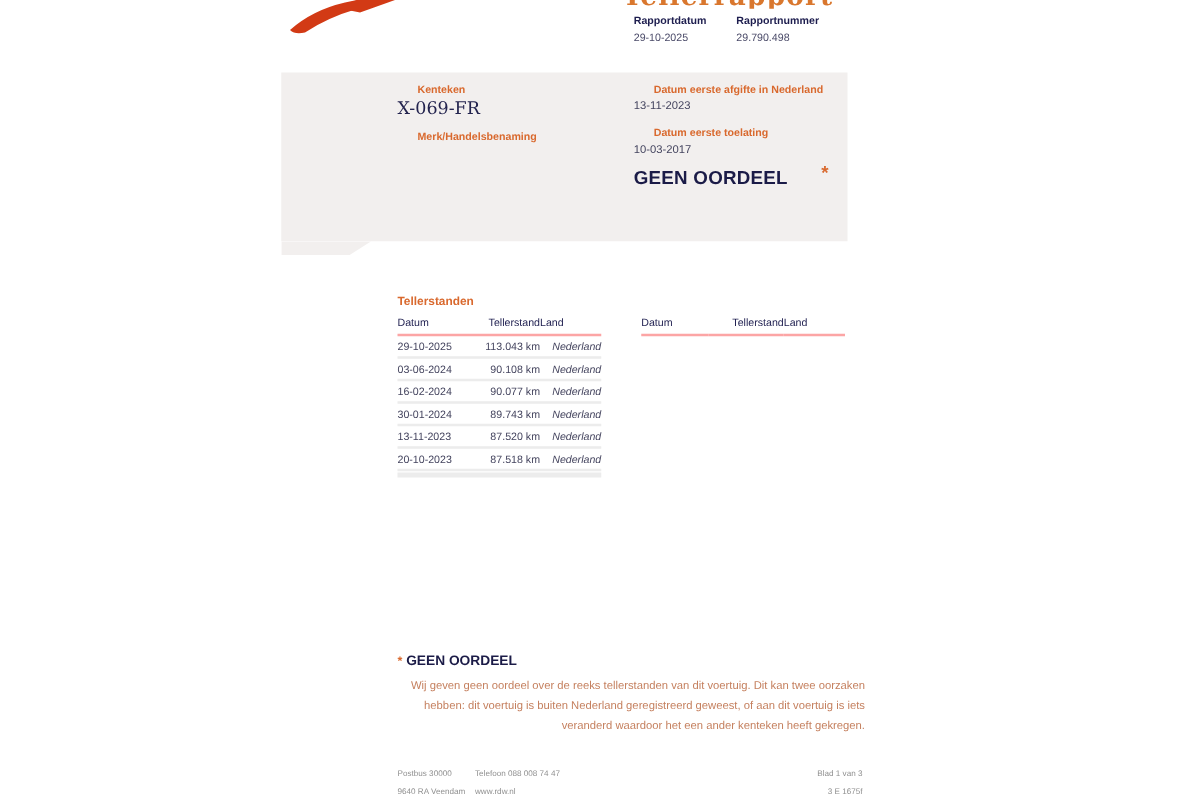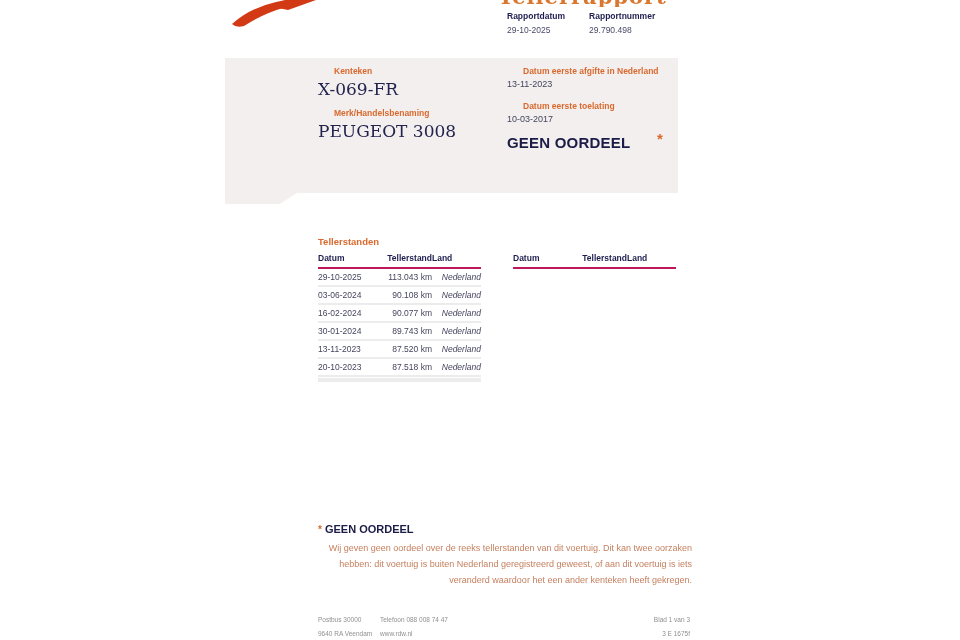--- a/index.html
+++ b/index.html
@@ -17,35 +17,35 @@
   .meta .lbl{font-size:8.5px;font-weight:700;color:#1e1e4f;margin-bottom:4px;}
   .meta .val{font-size:8.5px;color:#4a4a68;}
 
   
   .vbox{position:absolute;left:225px;top:58px;width:453px;height:135px;background:#f2efee;}
   .vbox-tab{position:absolute;left:225px;top:193px;width:72px;height:11px;background:#f2efee;
         clip-path:polygon(0 0,100% 0,76% 100%,0 100%);}
   .col-left{position:absolute;left:93px;top:8px;width:180px;}
   .col-right{position:absolute;left:282px;top:8px;width:165px;}
   .olabel{font-size:8.5px;font-weight:700;color:#d9692e;margin-bottom:3px;padding-left:16px;}
-  .bigval{font-size:17px;color:#23234e;font-family:"DejaVu Serif",serif;margin-bottom:9px;}
+  .bigval{font-size:14px;color:#23234e;font-family:"DejaVu Serif",serif;margin-bottom:9px;}
   .smval{font-size:9px;color:#45455f;margin-bottom:12px;}
   .oordeel{position:absolute;left:282px;top:76px;font-size:15px;font-weight:800;color:#1b1b47;
         letter-spacing:.2px;}
   .oordeel-star{position:absolute;left:432px;top:72px;font-size:15px;font-weight:700;color:#d9692e;}
   .laatst{position:absolute;left:93px;top:98px;}
   .laatst .bigval{font-size:16px;margin-bottom:0;}
 
   
   .tables{position:absolute;left:318px;top:236px;width:372px;}
   .tbl-title{font-size:9.5px;font-weight:700;color:#d9692e;margin-bottom:6px;}
   .tbl-wrap{display:flex;gap:32px;align-items:flex-start;}
   table{border-collapse:collapse;width:163px;table-layout:fixed;}
-  th{font-size:8.5px;font-weight:700;color:#1e1e4f;padding:0 0 4px 0;
-     border-bottom:2px solid #be185d;}
+  th{font-size:8.5px;font-weight:400;color:#1e1e4f;padding:0 0 4px 0;
+     border-bottom:2px solid #fca5a5;}
   th.c-datum{text-align:left;width:54px;}
   th.c-km{text-align:right;width:60px;}
   th.c-land{text-align:left;width:49px;}
   td{font-size:8.5px;color:#45455f;padding:3px 0 3px 0;border-bottom:2px solid #ececec;height:8px;}
   td.c-datum{text-align:left;}
   td.c-km{text-align:right;}
   td.c-land{text-align:right;font-style:italic;}
   .tbl-endbar{width:163px;height:4px;background:#ececec;margin-top:1px;}
 
   
@@ -87,21 +87,20 @@
       <div class="lbl">Rapportnummer</div>
       <div class="val">29.790.498</div>
     </div>
   </div>
 
   <div class="vbox">
     <div class="col-left">
       <div class="olabel">Kenteken</div>
       <div class="bigval">X-069-FR</div>
       <div class="olabel">Merk/Handelsbenaming</div>
-      <div class="bigval">PEUGEOT 3008</div>
     </div>
     <div class="col-right">
       <div class="olabel">Datum eerste afgifte in Nederland</div>
       <div class="smval">13-11-2023</div>
       <div class="olabel">Datum eerste toelating</div>
       <div class="smval">10-03-2017</div>
     </div>
     <div class="oordeel">GEEN OORDEEL</div>
     <div class="oordeel-star">*</div>
   </div>

